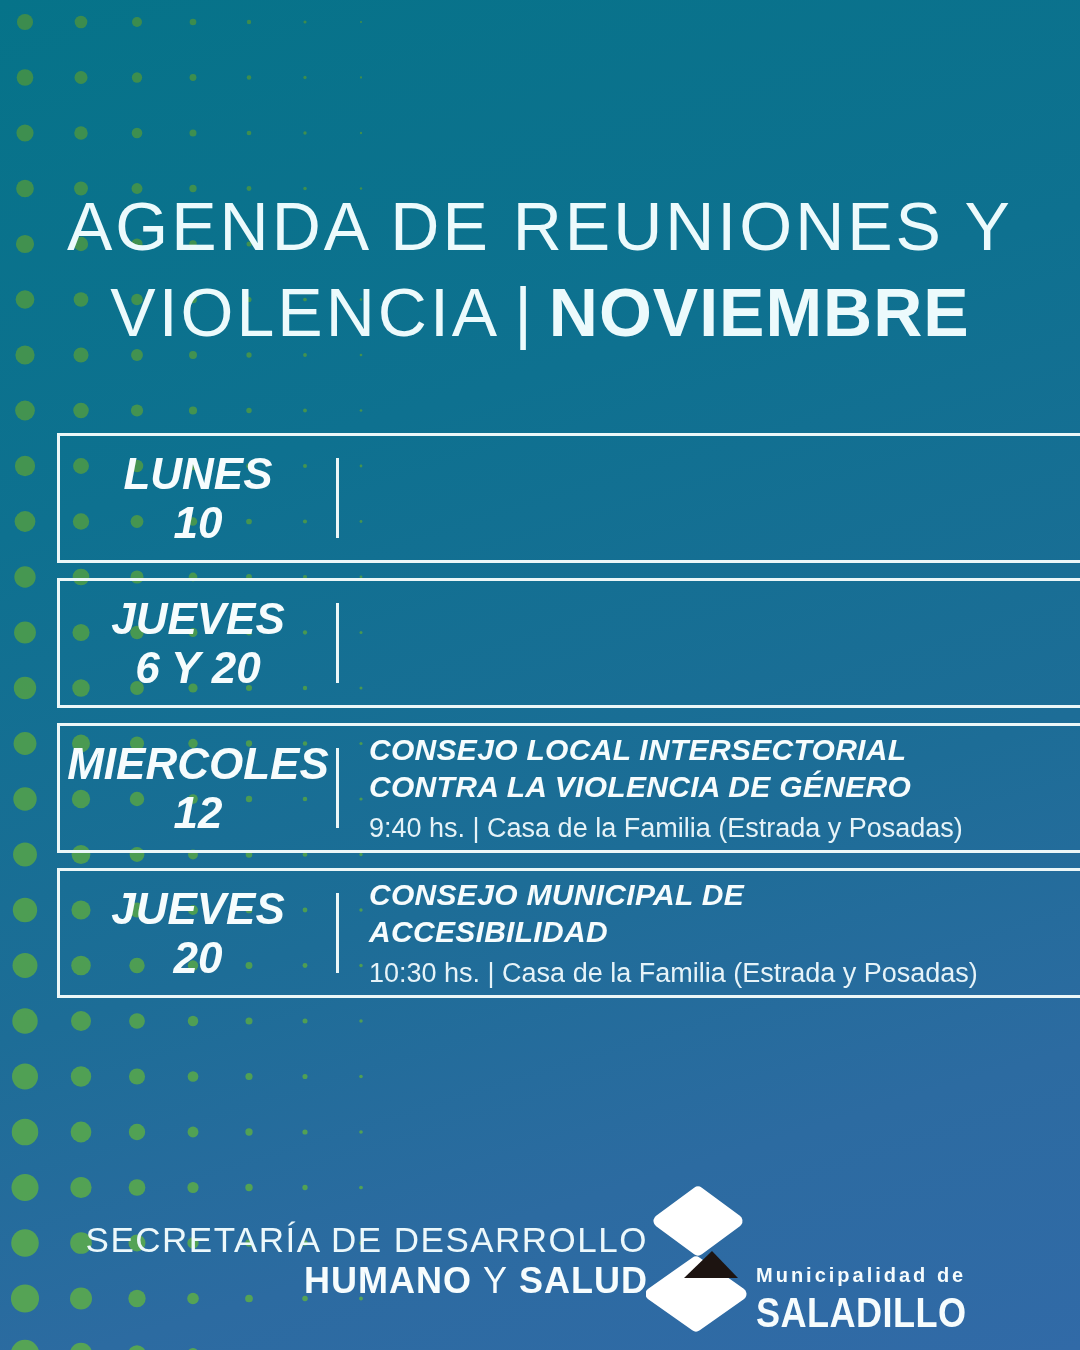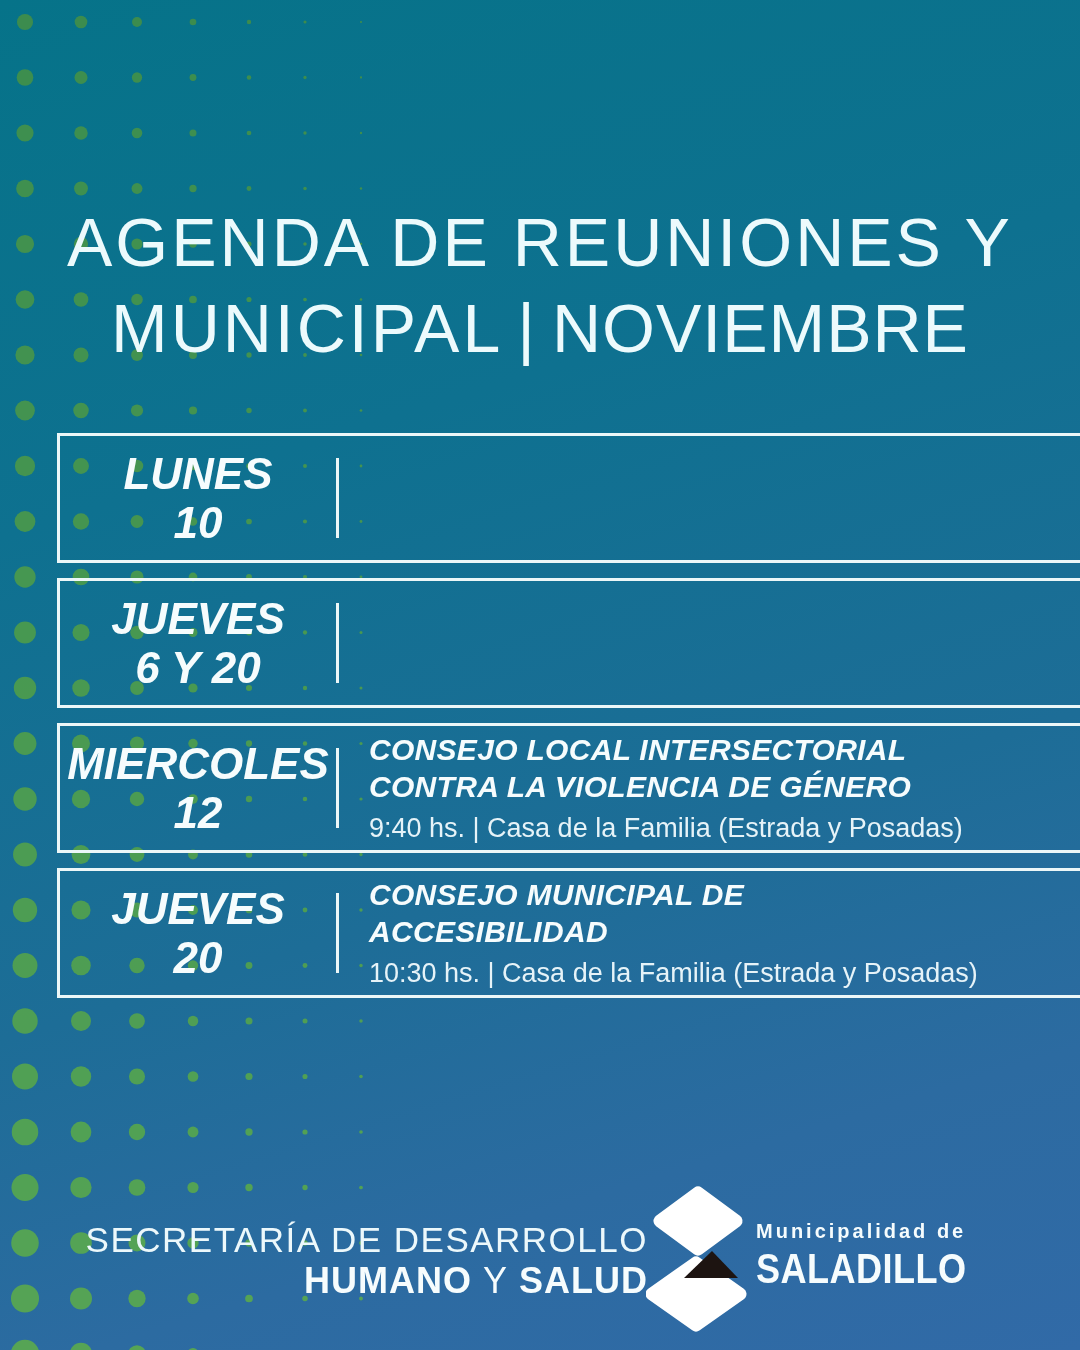--- a/index.html
+++ b/index.html
@@ -7,26 +7,26 @@
     position:relative;
     width:1080px;height:1350px;
     overflow:hidden;
     background:linear-gradient(163deg,#067389 0%,#0e7190 32%,#1d6d97 62%,#2c6ba1 82%,#316aa7 100%);
     font-family:"Liberation Sans",sans-serif;
     color:#f0fafc;
   }
   .dots{position:absolute;left:0;top:0;z-index:1;}
   
   .title{
-    position:absolute;top:200px;left:0;width:100%;z-index:2;
+    position:absolute;top:184px;left:0;width:100%;z-index:2;
     text-align:center;
     font-size:68px;font-weight:300;letter-spacing:3px;
     line-height:1.26;color:#ecfafc;
   }
-  .title .bold{font-weight:400;letter-spacing:1px;}
+  .title .bold{font-weight:700;letter-spacing:1px;}
   .title .sep{font-weight:300;padding:0 14px;}
   
   .card{
     position:absolute;left:57px;width:1041px;height:130px;z-index:2;
     border:3px solid #ecf7f8;box-sizing:border-box;
     display:flex;align-items:center;
   }
   .card.c1{top:433px}.card.c2{top:578px}.card.c3{top:723px}.card.c4{top:868px}
   .card-date{
     width:276px;flex:none;text-align:center;
@@ -43,21 +43,21 @@
   
   .sec-block{
     position:absolute;top:1220px;right:432px;z-index:2;
     text-align:right;white-space:nowrap;
   }
   .sec-line1{font-size:35px;font-weight:400;letter-spacing:1.5px;color:#ecf8fb;}
   .sec-line2{font-size:36px;font-weight:800;letter-spacing:1px;color:#f6fcfd;}
   .sec-line2 .light{font-weight:300;}
   .logo{position:absolute;left:646px;top:1184px;z-index:2;}
   .logo-text{position:absolute;left:756px;top:1220px;z-index:2;white-space:nowrap;}
-  .logo-org{font-size:20px;font-weight:700;letter-spacing:3px;color:#f6fcfd;}
+  .logo-org{font-size:20px;font-weight:700;letter-spacing:3px;color:#f6fcfd;margin-top:44px;}
   .logo-city{
     font-size:43px;font-weight:700;letter-spacing:0.5px;color:#f6fcfd;
     transform:scaleX(.84);transform-origin:left top;margin-top:1px;
   }
 </style>
 </head>
 <body>
 
 <div class="poster">
 
@@ -235,21 +235,21 @@
       <circle cx="137" cy="1354" r="8.82" fill="rgb(88,168,81)" opacity="0.95"></circle>
       <circle cx="193" cy="1354" r="5.88" fill="rgb(88,168,81)" opacity="0.95"></circle>
       <circle cx="249" cy="1354" r="3.92" fill="rgb(88,168,81)" opacity="0.95"></circle>
       <circle cx="305" cy="1354" r="2.80" fill="rgb(88,168,81)" opacity="0.95"></circle>
       <circle cx="361" cy="1354" r="1.96" fill="rgb(88,168,81)" opacity="0.95"></circle>
     </svg>
 
   <div class="title">
     <div>AGENDA DE REUNIONES Y</div>
     <div>
-      <span>MUNICIPAL</span><span class="sep">|</span><span class="bold">NOVIEMBRE</span>
+      <span>VIOLENCIA</span><span class="sep">|</span><span class="bold">NOVIEMBRE</span>
     </div>
   </div>
 
   <div class="card c1">
     <div class="card-date">LUNES
 10</div>
     <div class="card-divider"></div>
   </div>
 
   <div class="card c2">

